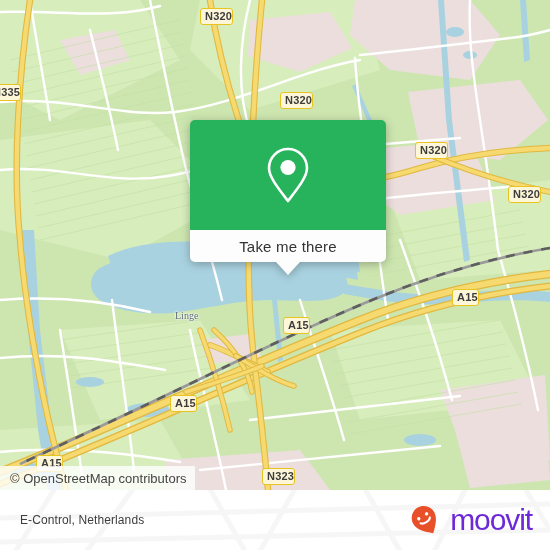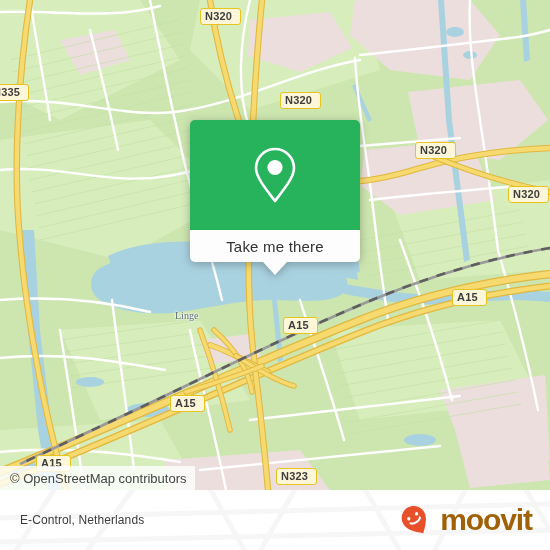--- a/index.html
+++ b/index.html
@@ -23,21 +23,21 @@
   
   .shield {
     position:absolute;
     background:#fdf6d8;
     border:1.4px solid #e8c421;
     border-radius:3px;
     color:#3d3d3d;
     font-size:11px;
     font-weight:bold;
     letter-spacing:0.2px;
-    padding:1px 8px 2px 4px;
+    padding:1px 0 2px 4px;
     line-height:12px;
     white-space:nowrap;
     font-family:"Liberation Sans", sans-serif;
   }
 
   .water-label {
     position:absolute;
     color:#5b6b75;
     font-size:10px;
     font-family:"Liberation Serif", serif;
@@ -55,21 +55,21 @@
     background:rgba(255,255,255,0.80);
     color:#444;
     font-size:13px;
     white-space:nowrap;
   }
 
   
   #popup {
     position:absolute;
     left:190px; top:120px;
-    width:170px;
+    width:196px;
     filter:drop-shadow(0 2px 5px rgba(0,0,0,0.28));
   }
   #popup-top {
     height:110px;
     background:#27b35c;
     border-radius:5px 5px 0 0;
     display:flex; align-items:center; justify-content:center;
   }
   #popup-bottom {
     height:32px;
@@ -115,23 +115,23 @@
   }
   #brand {
     position:absolute;
     right:18px; top:50%;
     transform:translateY(-50%);
     display:flex; align-items:center;
     z-index:2;
   }
   #brand-mark { display:block; }
   #brand-name {
-    color:#a16207;
+    color:#6d28d9;
     font-size:30px;
-    font-weight:bold;
+    font-weight:normal;
     letter-spacing:-1.1px;
     line-height:30px;
     margin-left:8px;
   }
 </style>
 </head>
 <body>
 
 <div id="app">
 
@@ -319,21 +319,21 @@
 
     <div class="shield" style="left:200px; top:8px;">N320</div>
     <div class="shield" style="left:-12px; top:84px;">N335</div>
     <div class="shield" style="left:280px; top:92px;">N320</div>
     <div class="shield" style="left:415px; top:142px;">N320</div>
     <div class="shield" style="left:508px; top:186px;">N320</div>
     <div class="shield" style="left:452px; top:289px;">A15</div>
     <div class="shield" style="left:283px; top:317px;">A15</div>
     <div class="shield" style="left:170px; top:395px;">A15</div>
     <div class="shield" style="left:36px;  top:455px;">A15</div>
-    <div class="shield" style="left:276px; top:468px;">N323</div>
+    <div class="shield" style="left:262px; top:468px;">N323</div>
 
     <div class="water-label" style="left:175px; top:310px;">Linge</div>
 
     <div id="attribution">
       <span>© OpenStreetMap contributors</span>
     </div>
 
     <div id="popup">
       <div id="popup-top">
         <svg width="46" height="58" viewBox="0 0 46 58">

